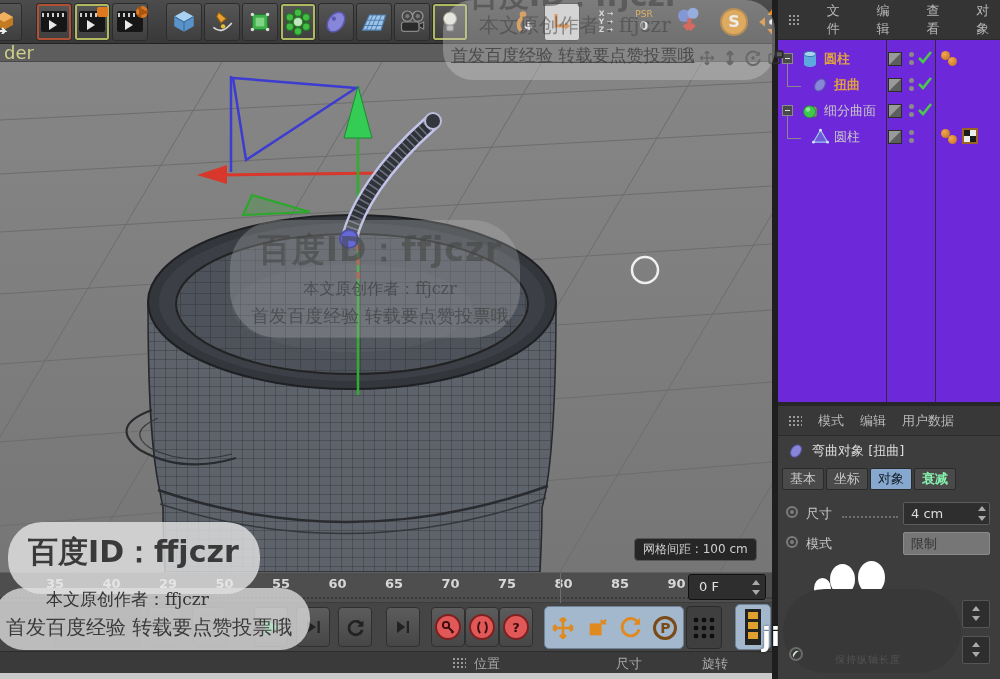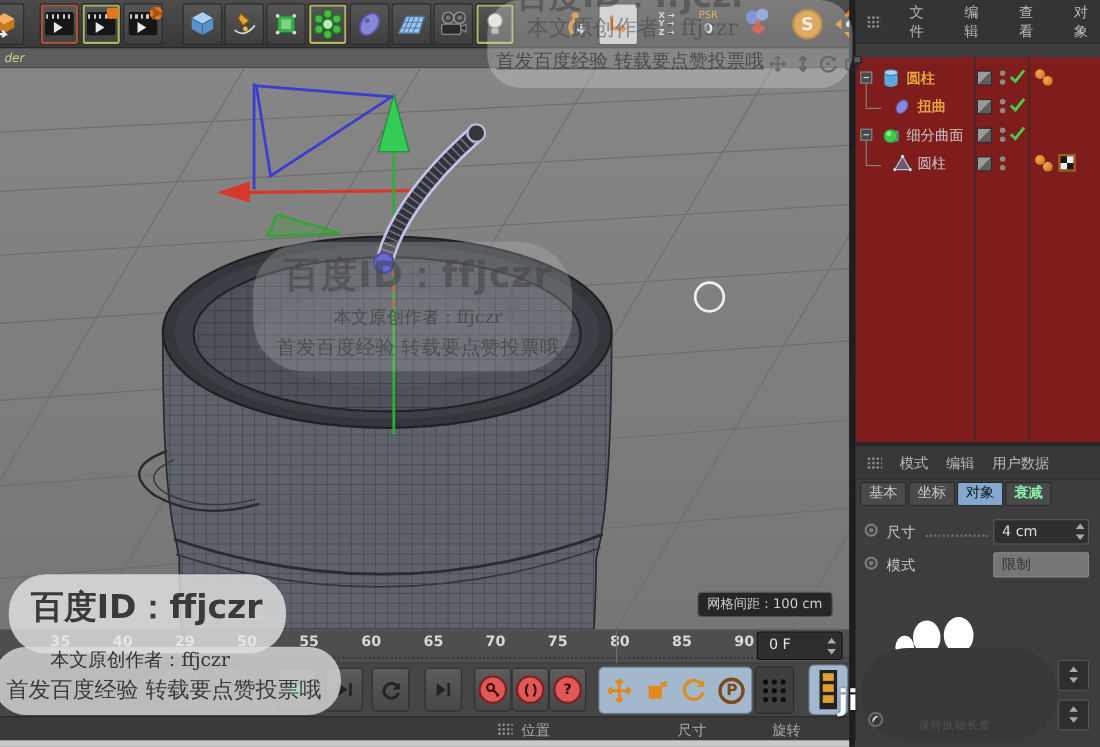--- a/index.html
+++ b/index.html
@@ -26,21 +26,21 @@
   .clap .gear{position:absolute;right:-5px;top:-5px;width:12px;height:12px;border-radius:50%;
     border:3px dashed #e07820;background:#a85510;}
   .mini-label{font-size:9px;font-weight:normal;color:#e8a020;line-height:9px;text-align:center;}
   .psr-zero{font-size:12px;font-weight:bold;color:#f0f0f0;}
   .xyz{font-size:7.5px;color:#ddd;line-height:8px;font-weight:bold;text-align:left;}
   .scoin{width:28px;height:28px;border-radius:50%;background:#e8951e;border:2px solid #a86a10;
     color:#fff;font-weight:bold;font-size:16px;display:flex;align-items:center;justify-content:center;}
 
   
   #vp-header{position:absolute;left:0;top:44px;width:772px;height:18px;background:#5d5d5d;
-    border-bottom:1px solid #4a4a4a;color:#cfd08a;font-size:11px;line-height:18px;padding-left:4px;font-style:italic;}
+    border-bottom:1px solid #4a4a4a;color:#cfd08a;font-size:18px;line-height:18px;padding-left:4px;}
   #viewport{position:absolute;left:0;top:62px;width:772px;height:510px;overflow:hidden;background:#7e7e7e;}
   #vp-nav{position:absolute;left:698px;top:48px;display:flex;gap:5px;z-index:8;}
   #vp-nav .nav{width:18px;height:20px;display:flex;align-items:center;justify-content:center;}
   #panel-divider{position:absolute;left:772px;top:0;width:6px;height:679px;background:#1e1e1e;}
 
   #grid-label{position:absolute;left:634px;top:538px;z-index:6;background:#262626;border:1px solid #555;
     border-radius:4px;color:#cfcfcf;font-size:12px;padding:2px 8px;}
   .wm-serif{font-family:"DejaVu Serif","Liberation Serif",serif;}
   #wm-center{position:absolute;left:240px;top:228px;z-index:5;width:280px;text-align:center;}
   #wm-center .blob{position:absolute;left:-10px;top:-8px;width:290px;height:118px;border-radius:48px;
@@ -91,21 +91,21 @@
   #labelsbar span{position:absolute;top:3px;margin-left:44px;}
   #bottom-strip{position:absolute;left:0;top:673px;width:1000px;height:6px;background:#c9c9c9;}
 
   .gridicon{width:14px;height:12px;
     background:radial-gradient(circle,#9a9a9a 1px,transparent 1.2px);background-size:4px 4px;}
 
   
   #rpanel{position:absolute;left:778px;top:0;width:222px;height:679px;background:#3d3d3d;}
   #om-menu{position:absolute;left:0;top:0;width:222px;height:40px;background:#343434;border-bottom:1px solid #2a2a2a;
     display:flex;align-items:center;gap:26px;color:#b8b8b8;font-size:13px;padding-left:10px;}
-  #om-tree{position:absolute;left:0;top:52px;width:222px;height:362px;background:#7f1d1d;}
+  #om-tree{position:absolute;left:0;top:40px;width:222px;height:362px;background:#6d28d9;}
   .vsep{position:absolute;top:0;width:1px;height:362px;background:#2e2e2e;}
   .orow{position:absolute;left:0;width:222px;height:26px;}
   .orow .lbl{position:absolute;top:4px;font-size:13px;color:#c8c8c8;}
   .orow .lbl.sel{color:#dfa23e;font-weight:bold;}
   .expand{position:absolute;left:4px;top:7px;width:11px;height:11px;background:#4a4a4a;border:1px solid #8a8a8a;}
   .expand::after{content:"";position:absolute;left:2px;top:4px;width:5px;height:1px;background:#ddd;}
   .branch-v{position:absolute;width:1px;background:#888;}
   .branch-h{position:absolute;height:1px;background:#888;}
   .graysq{position:absolute;left:110px;top:6px;width:14px;height:14px;
     background:linear-gradient(135deg,#9a9a9a 49%,#5e5e5e 51%);border:1px solid #2c2c2c;}
@@ -596,20 +596,26 @@
     </div>
 
     <div id="attr">
       <div id="attr-menu">
         <span class="gridicon"></span>
         <span>模式</span>
         <span>编辑</span>
         <span>用户数据</span>
       </div>
 
+      <div id="attr-title">
+        <svg width="16" height="16" viewBox="0 0 24 24">
+            <ellipse cx="12" cy="12" rx="7" ry="10" transform="rotate(35 12 12)" fill="#8886d8" stroke="#5a58b0" stroke-width="1.5"></ellipse>
+          </svg>
+        <span>弯曲对象 [扭曲]</span>
+      </div>
 
       <div id="attr-tabs">
         <div class="atab">基本</div>
         <div class="atab">坐标</div>
         <div class="atab active">对象</div>
         <div class="atab falloff">衰减</div>
       </div>
 
 
       <div class="arow" style="margin-top:6px">

